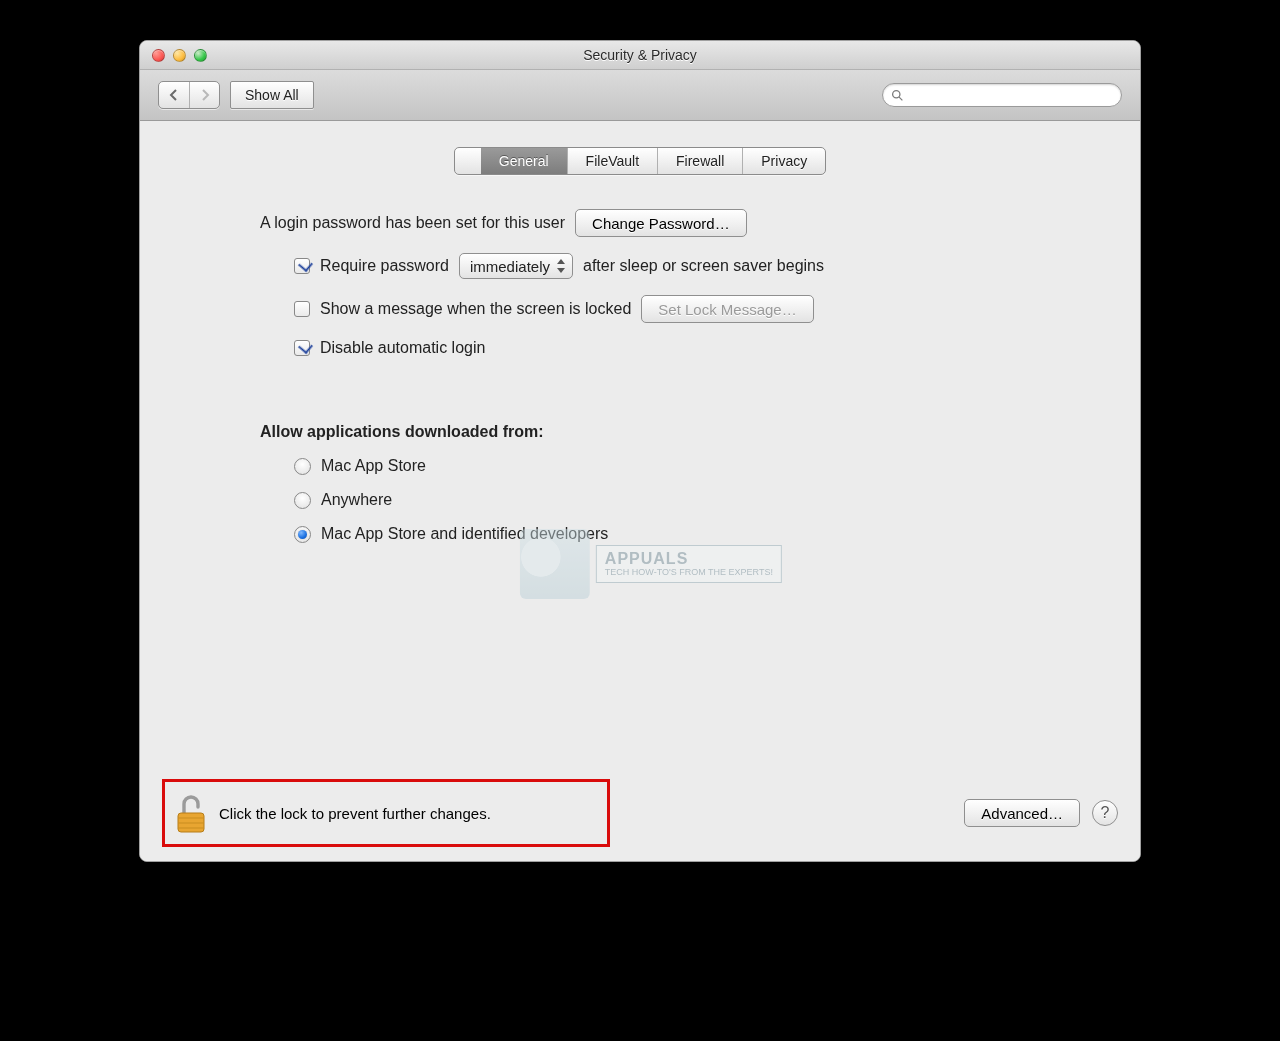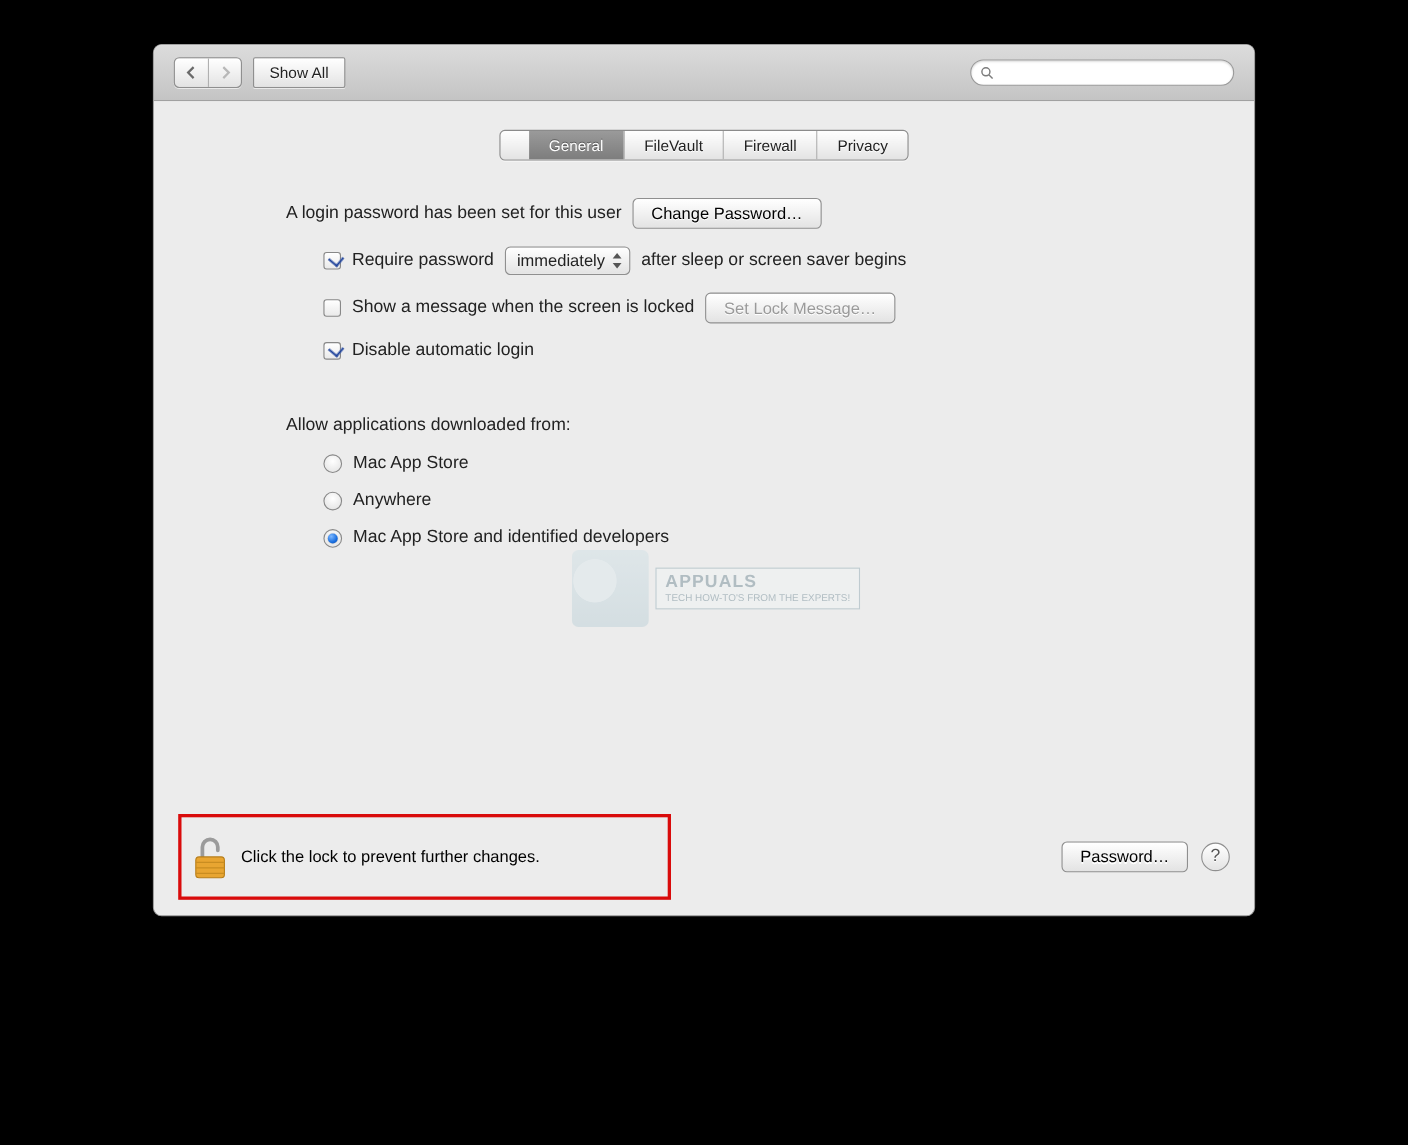--- a/index.html
+++ b/index.html
@@ -179,21 +179,21 @@
     .btn-lg {
       height: 28px;
       padding: 0 16px;
       border: 1px solid #8f8f8f;
       border-radius: 5px;
       background: linear-gradient(#fff,#e3e3e3);
       font-size: 15px;
       text-shadow:0 1px 0 #fff;
     }
     .section-label {
-      font-size: 16px; margin: 50px 0 16px 0;
+      font-size: 16px; margin: 66px 0 16px 0; font-weight: bold;
     }
     .radio {
       width: 17px; height: 17px;
       border: 1px solid #888;
       border-radius: 50%;
       background: radial-gradient(circle at 50% 35%, #fff, #e0e0e0);
       position: relative;
       flex-shrink:0;
     }
     .radio.selected::after {
@@ -206,21 +206,21 @@
       position: absolute;
       left: 0; right:0; bottom: 14px;
       padding: 0 22px;
       display: flex; align-items: center;
     }
     .highlight-box {
       border: 3px solid #d90b0b;
       padding: 10px 18px 10px 8px;
       display: flex; align-items: center; gap: 10px;
       min-width: 448px;
-      height: 78px;
+      height: 68px;
     }
     .lockwrap {
       width: 36px; height: 44px; position:relative;
       display:flex;align-items:flex-end;justify-content:center;
     }
     .lockwrap svg { width: 34px; height: 42px; }
     .footer .spacer { flex:1; }
     .help {
       width: 26px; height: 26px;
       border: 1px solid #8f8f8f;
@@ -254,20 +254,28 @@
       background: rgba(240,246,248,.8);
     }
     .watermark .txt .brand { font-size:16px; font-weight:bold; letter-spacing:1px;}
     .locktxt { font-size:15px; }
   </style>
 </head>
 <body>
 
 <div class="window">
 
+  <div class="titlebar">
+    <div class="traffic">
+      <div class="light red"></div>
+      <div class="light yel"></div>
+      <div class="light grn"></div>
+    </div>
+    <div class="title">Security &amp; Privacy</div>
+  </div>
 
   <div class="toolbar">
     <div class="navseg">
       <button>
         <svg viewBox="0 0 10 12" width="10" height="12">
             <path d="M7 1 L2 6 L7 11" fill="none" stroke="#6a6a6a" stroke-width="2"></path>
           </svg>
       </button>
       <button>
         <svg viewBox="0 0 10 12" width="10" height="12">
@@ -354,19 +362,19 @@
             <path d="M10 20 v-9 a7 7 0 0 1 14 0 v3" fill="none" stroke="#9b9b9b" stroke-width="3.4" stroke-linecap="round"></path>
             <rect x="4" y="20" width="26" height="19" rx="3" fill="#e8a531" stroke="#b77d18" stroke-width="1"></rect>
             <line x1="4" y1="25" x2="30" y2="25" stroke="#c98d21" stroke-width="1"></line>
             <line x1="4" y1="30" x2="30" y2="30" stroke="#c98d21" stroke-width="1"></line>
             <line x1="4" y1="35" x2="30" y2="35" stroke="#c98d21" stroke-width="1"></line>
           </svg>
         </div>
         <span class="locktxt">Click the lock to prevent further changes.</span>
       </div>
       <div class="spacer"></div>
-      <button class="btn-lg">Password…</button>
+      <button class="btn-lg">Advanced…</button>
       <div class="help">
         <span>?</span>
       </div>
     </div>
   </div>
 </div>
 
 </body></html>

